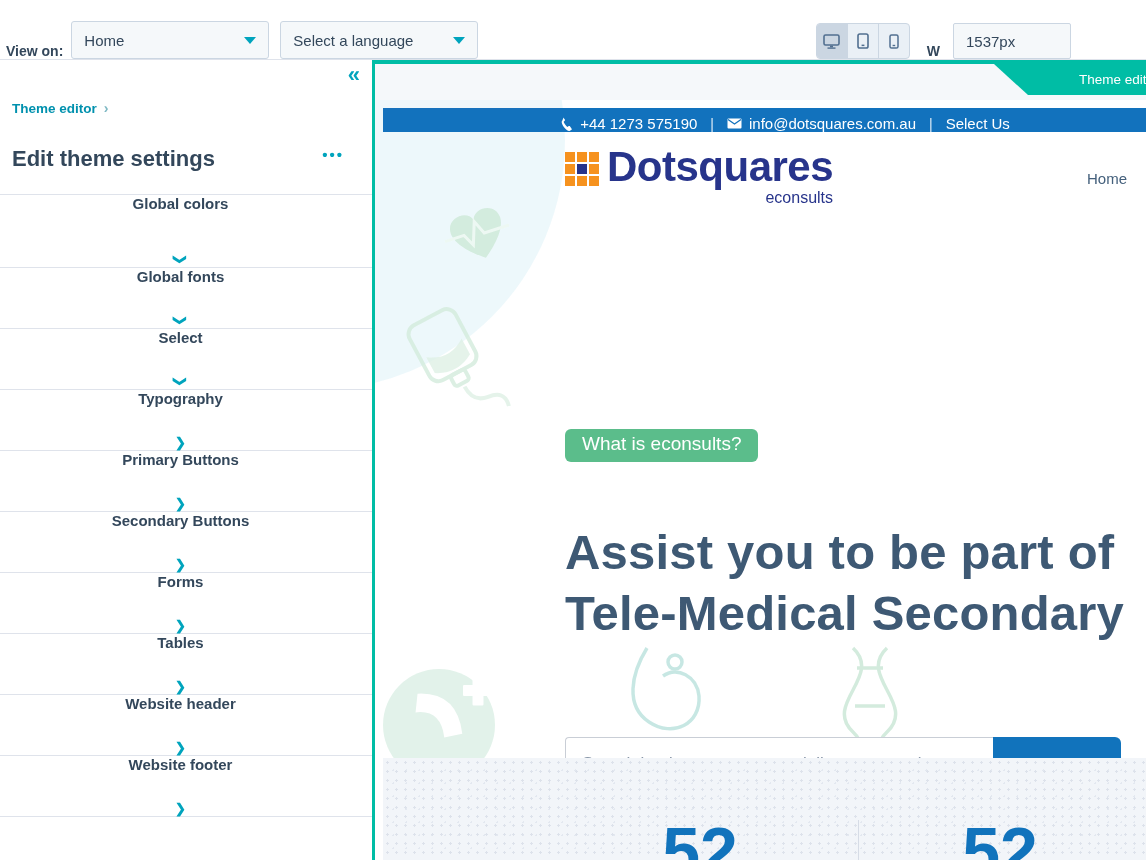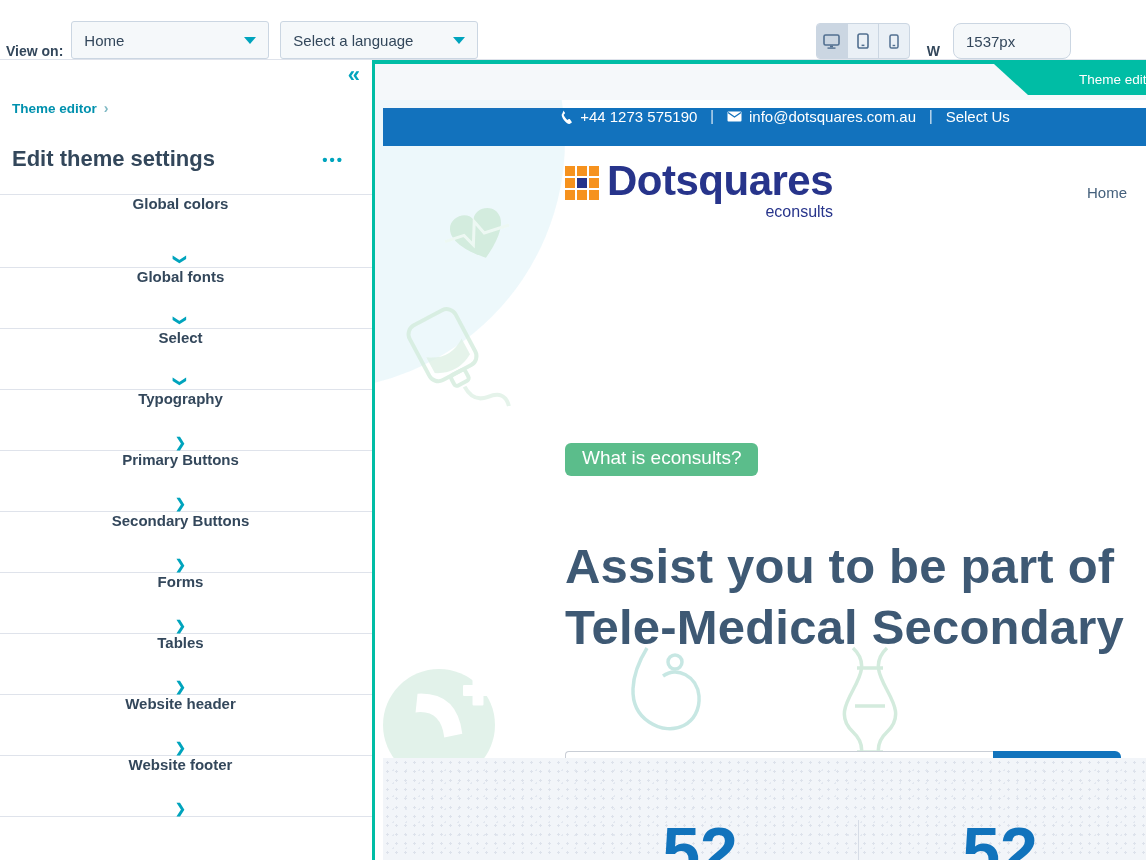--- a/index.html
+++ b/index.html
@@ -16,49 +16,49 @@
     box-sizing:border-box;margin-right:11px;font-size:15px;color:#33475b;cursor:pointer;}
   .caret{width:0;height:0;border-left:6px solid transparent;border-right:6px solid transparent;
     border-top:7px solid #00a4bd;margin-left:8px;}
   .device-group{margin-left:auto;display:flex;border:1px solid #cbd6e2;border-radius:4px;
     overflow:hidden;background:#eaf0f6;height:36px;box-sizing:border-box;}
   .device-btn{width:30px;display:flex;align-items:center;justify-content:center;
     border-right:1px solid #cbd6e2;cursor:pointer;background:transparent;}
   .device-btn:last-child{border-right:none;}
   .device-btn.active{background:#cbd6e2;}
   .wlabel{font-weight:bold;font-size:14px;margin:0 13px 0 17px;}
-  .width-input{width:118px;height:36px;background:#f5f8fa;border:1px solid #cbd6e2;border-radius:8px;
+  .width-input{width:118px;height:36px;background:#f5f8fa;border:1px solid #cbd6e2;border-radius:2px;
     padding:12px 12px;font-size:15px;color:#33475b;box-sizing:border-box;
     font-family:"Liberation Sans",sans-serif;}
   
   .main{display:flex;height:800px;}
   .sidebar{width:372px;min-width:372px;background:#fff;position:relative;box-sizing:border-box;}
   .collapse{position:absolute;top:2px;right:12px;color:#00a4bd;font-size:22px;font-weight:bold;cursor:pointer;}
   .breadcrumb{margin:40px 0 0 12px;color:#0091ae;font-weight:bold;font-size:13.5px;cursor:pointer;display:flex;align-items:center;gap:7px;}
   .breadcrumb .bc-chev{color:#7fb9c4;font-size:14px;font-weight:bold;}
-  .title-row{display:flex;justify-content:space-between;align-items:center;margin:30px 28px 0 12px;}
+  .title-row{display:flex;justify-content:space-between;margin:30px 28px 0 12px;}
   .sb-title{font-size:22px;font-weight:bold;color:#33475b;}
   .kebab{color:#00a4bd;font-size:15px;font-weight:bold;letter-spacing:2px;cursor:pointer;}
   .sb-divider{border-bottom:1px solid #dfe3eb;margin-top:22px;}
   .srow{height:60px;border-bottom:1px solid #dfe3eb;display:flex;align-items:center;
     justify-content:space-between;padding:0 27px 0 16px;cursor:pointer;background:#fff;flex-direction:column;}
   .srow.first{height:72px;}
   .srow-label{font-weight:bold;font-size:15px;color:#33475b;}
   .chev{color:#00a4bd;font-weight:bold;font-size:13px;display:inline-block;}
   .chev.down{transform:rotate(90deg);}
   
   .preview{flex:1;position:relative;background:#f5f8fa;border-left:3px solid #00bda5;
     border-top:4px solid #00bda5;box-sizing:border-box;overflow:hidden;}
   .ptab{position:absolute;top:0;right:0;width:152px;height:31px;background:#00bda5;
     clip-path:polygon(0 0,100% 0,100% 100%,34px 100%);color:#fff;font-size:13.5px;
     line-height:31px;padding-left:85px;box-sizing:border-box;white-space:nowrap;cursor:pointer;}
   .website{position:absolute;left:0;top:36px;right:0;bottom:0;background:#fff;overflow:hidden;}
   .decor{position:absolute;left:0;top:0;z-index:0;pointer-events:none;}
-  .site-topbar{position:relative;z-index:2;margin-left:8px;margin-top:8px;height:38px;background:#1272bd;
-    display:flex;align-items:flex-start;justify-content:center;gap:13px;color:#fff;font-size:15px;padding-left:40px;}
+  .site-topbar{position:relative;z-index:2;margin-left:8px;margin-top:8px;height:24px;background:#1272bd;
+    display:flex;align-items:flex-end;justify-content:center;gap:13px;color:#fff;font-size:15px;padding-left:40px;}
   .tb-item{display:flex;align-items:center;gap:7px;cursor:pointer;}
   .tb-sep{opacity:.85;font-size:14px;}
   .site-header{position:relative;z-index:2;display:flex;align-items:flex-start;margin:14px 19px 0 190px;height:76px;}
   .logo{display:flex;align-items:flex-start;gap:8px;cursor:pointer;}
   .logo-grid{display:grid;grid-template-columns:repeat(3,10px);grid-template-rows:repeat(3,10px);gap:2px;margin-top:6px;}
   .logo-grid span{background:#f6921e;}
   .logo-grid span.mid{background:#27348b;}
   .logo-text{display:flex;flex-direction:column;align-items:flex-end;line-height:1;}
   .logo-name{font-size:42px;font-weight:bold;color:#27348b;letter-spacing:-0.5px;}
   .logo-sub{font-size:16px;color:#27348b;margin-top:2px;text-align:right;}

